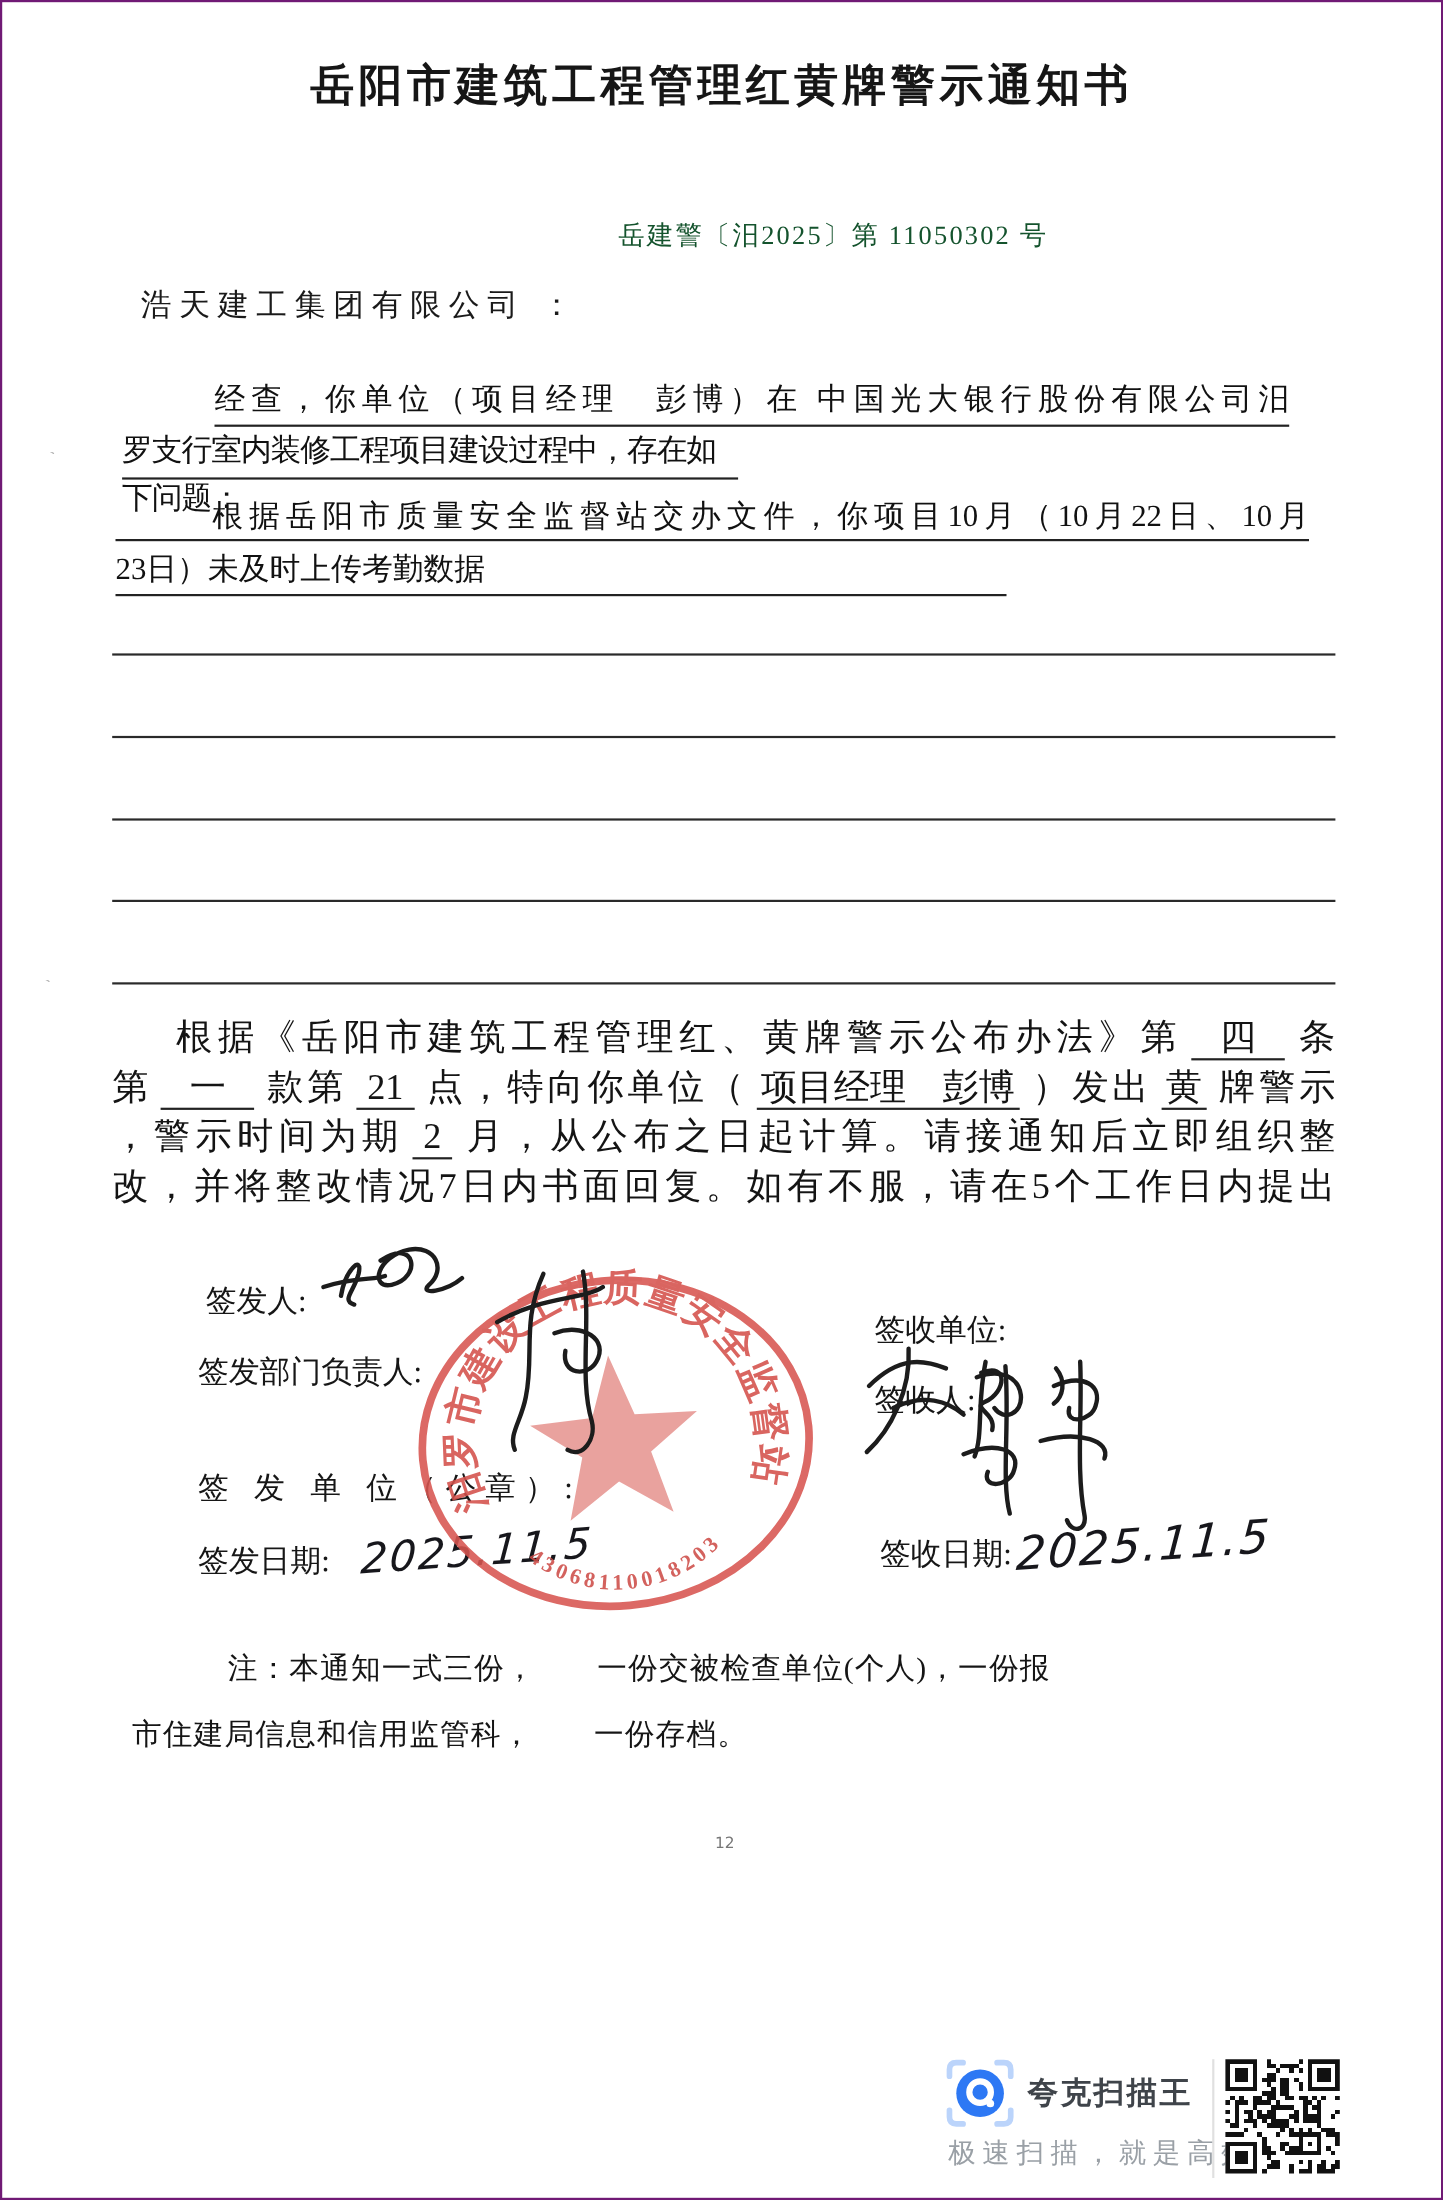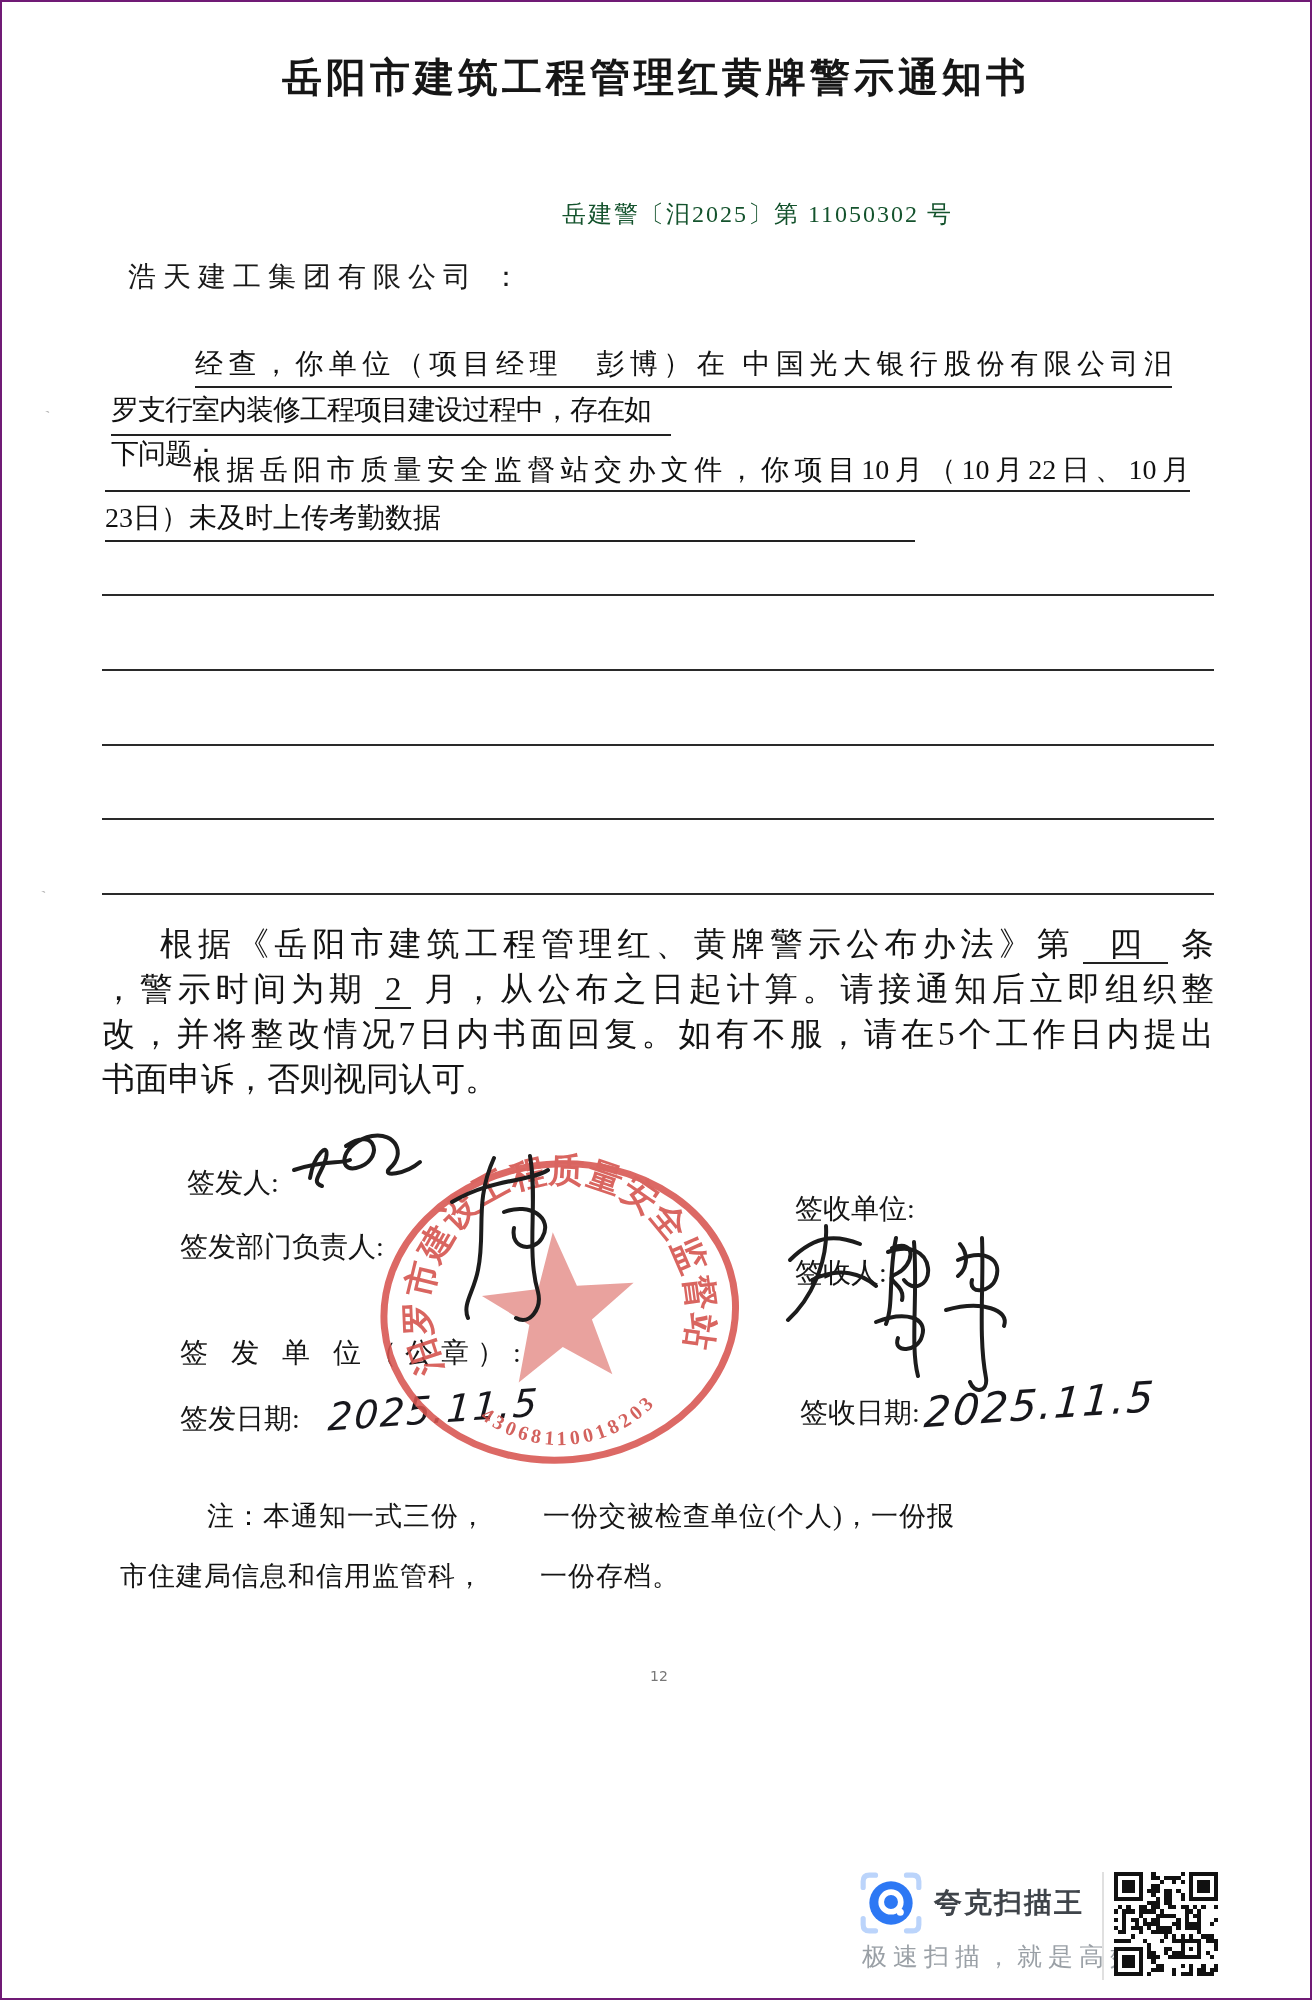--- a/index.html
+++ b/index.html
@@ -67,23 +67,23 @@
   <div class="abs ruled" style="left:103px;top:494px;width:810px;">23日）未及时上传考勤数据</div>
 
   <div class="abs rule-only" style="left:100px;top:592px;width:1112px;"></div>
   <div class="abs rule-only" style="left:100px;top:667px;width:1112px;"></div>
   <div class="abs rule-only" style="left:100px;top:742px;width:1112px;"></div>
   <div class="abs rule-only" style="left:100px;top:816px;width:1112px;"></div>
   <div class="abs rule-only" style="left:100px;top:891px;width:1112px;"></div>
 
   <div class="abs legal">
     <div class="legal-line indent"><span>根据《岳阳市建筑工程管理红、黄牌警示公布办法》第</span><span class="blank w1">四</span><span>条</span></div>
+    <div class="legal-line"><span>第</span><span class="blank w1">一</span><span>款第</span><span class="blank w2">21</span><span>点，特向你单位（</span><span class="blank w3">项目经理　彭博</span><span>）发出</span><span class="blank w3">黄</span><span>牌警示</span></div>
     <div class="legal-line"><span>，警示时间为期</span><span class="blank w2">2</span><span>月，从公布之日起计算。请接通知后立即组织整</span></div>
     <div class="legal-line">改，并将整改情况7日内书面回复。如有不服，请在5个工作日内提出</div>
-    <div class="legal-line last">书面申诉，否则视同认可。</div>
   </div>
 
   <div class="abs sig-label" style="left:185px;top:1162px;">签发人:</div>
   <div class="abs sig-label" style="left:178px;top:1226px;">签发部门负责人:</div>
   <div class="abs sig-label spread" style="left:178px;top:1332px;">签 发 单 位（公章）:</div>
   <div class="abs sig-label" style="left:178px;top:1398px;">签发日期:</div>
   <div class="abs hand-date" style="left:326px;top:1386px;">2025.11.5</div>
 
   <div class="abs sig-label" style="left:793px;top:1188px;">签收单位:</div>
   <div class="abs sig-label" style="left:793px;top:1252px;">签收人:</div>

